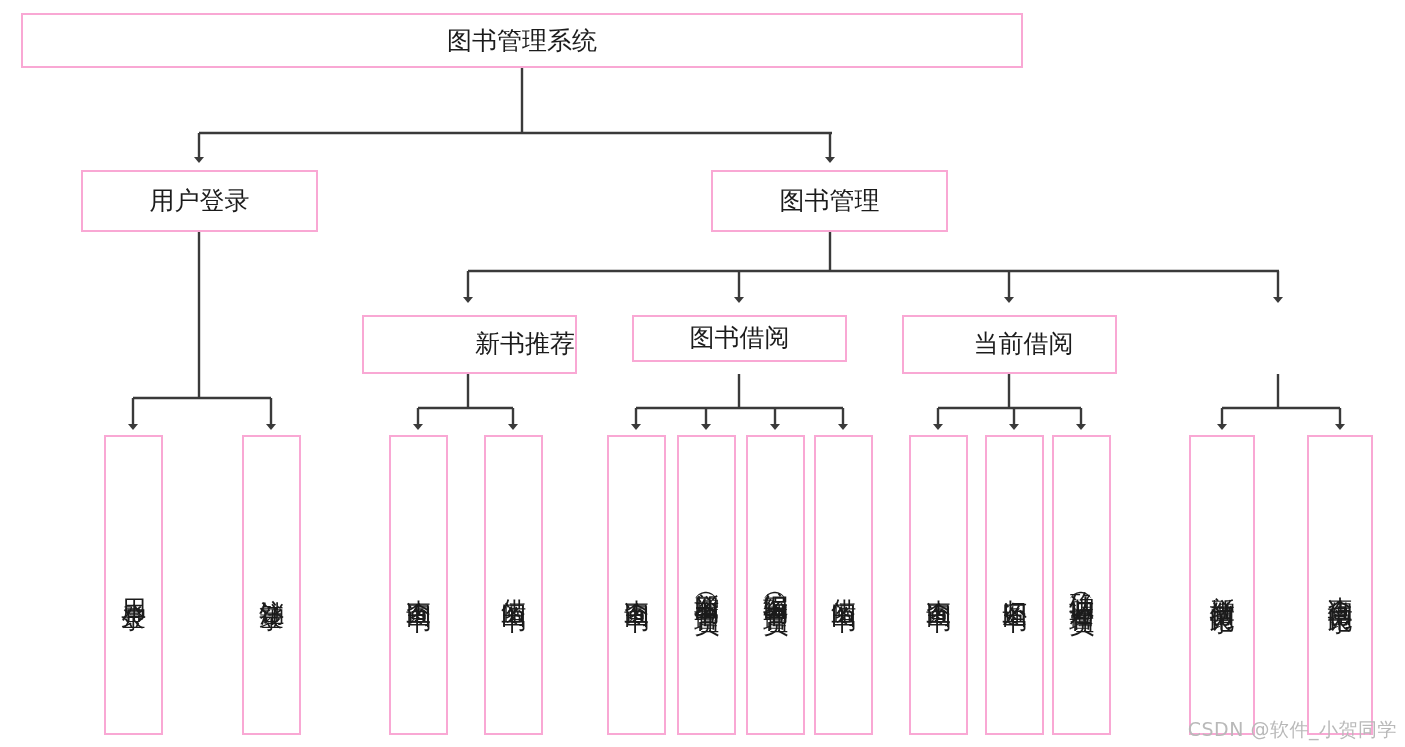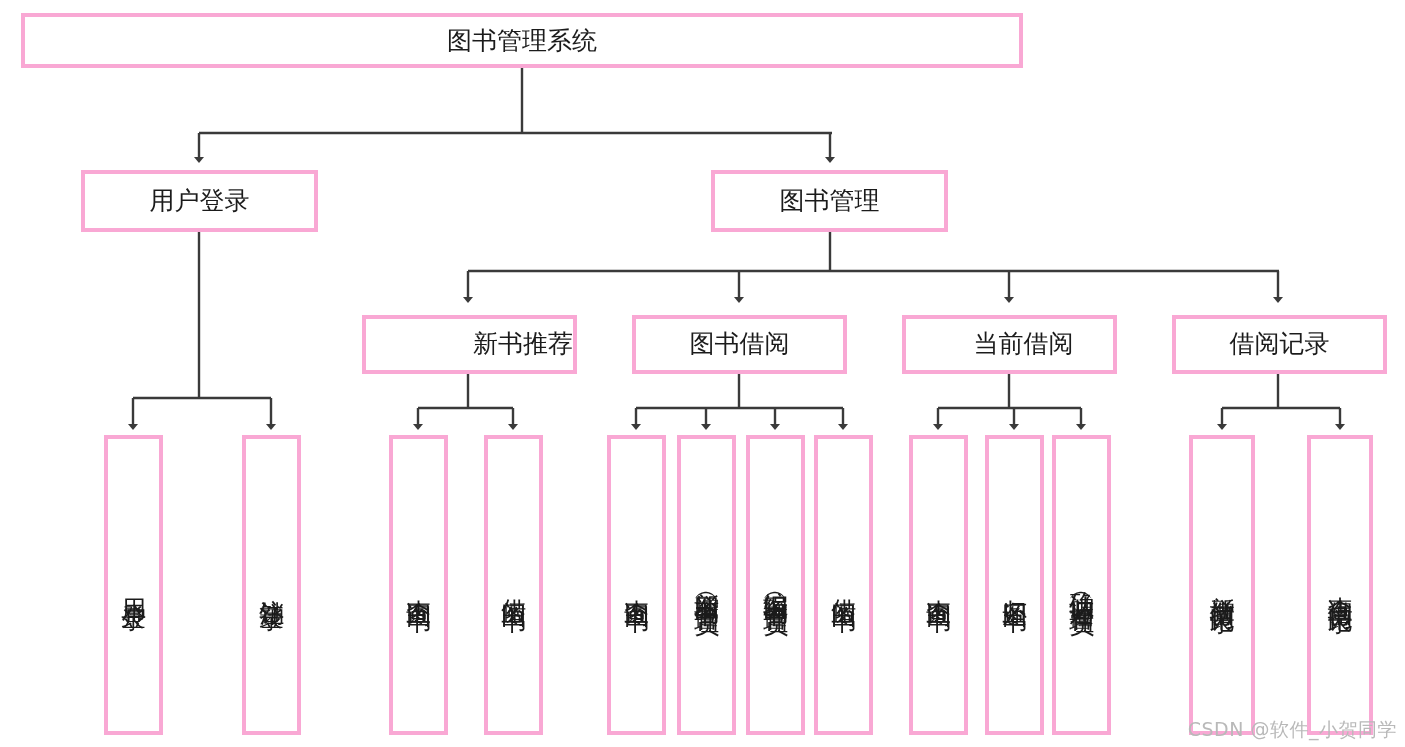--- a/index.html
+++ b/index.html
@@ -9,21 +9,21 @@
     font-family:"DejaVu Sans","Liberation Sans",sans-serif;
     overflow:hidden;
     position:relative;
   }
   #canvas{position:absolute;left:0;top:0;width:1405px;height:747px;}
   svg.wires{position:absolute;left:0;top:0;width:1405px;height:747px;pointer-events:none;}
   .node{
     position:absolute;
     box-sizing:border-box;
     background:#ffffff;
-    border:4px solid #f9a8d4;
+    border:2px solid #f9a8d4;
     display:flex;
     align-items:center;
     justify-content:center;
     color:#1b1b1b;
   }
   .node.h{ font-size:25px; line-height:1.15; }
   .node.root{ font-size:25px; }
   .node.v{
     writing-mode:vertical-rl;
     text-orientation:upright;
@@ -111,28 +111,25 @@
   <div class="node h" style="left:81px;top:170px;width:237px;height:62px;">
     <span>用户登录</span>
   </div>
   <div class="node h" style="left:711px;top:170px;width:237px;height:62px;font-family:Liberation Serif, serif;">
     <span>图书管理</span>
   </div>
 
   <div class="node h" style="left:362px;top:315px;width:215px;height:59px;justify-content:flex-end;">
     <span>新书推荐</span>
   </div>
-  <div class="node h" style="left:632px;top:315px;width:215px;height:59px;text-align:center;">
+  <div class="node h" style="left:632px;top:315px;width:215px;height:47px;text-align:center;">
     <span>图书借阅</span>
   </div>
   <div class="node h" style="left:902px;top:315px;width:215px;height:59px;padding-left:28px;">
     <span>当前借阅</span>
-  </div>
-  <div class="node h" style="left:1172px;top:315px;width:215px;height:59px;">
-    <span>借阅记录</span>
   </div>
 
   <div class="node v" style="left:104px;top:435px;width:59px;height:300px;">
     <span class="vt">用户登录</span>
   </div>
   <div class="node v" style="left:242px;top:435px;width:59px;height:300px;">
     <span class="vt">注销登录</span>
   </div>
 
   <div class="node v" style="left:389px;top:435px;width:59px;height:300px;">

